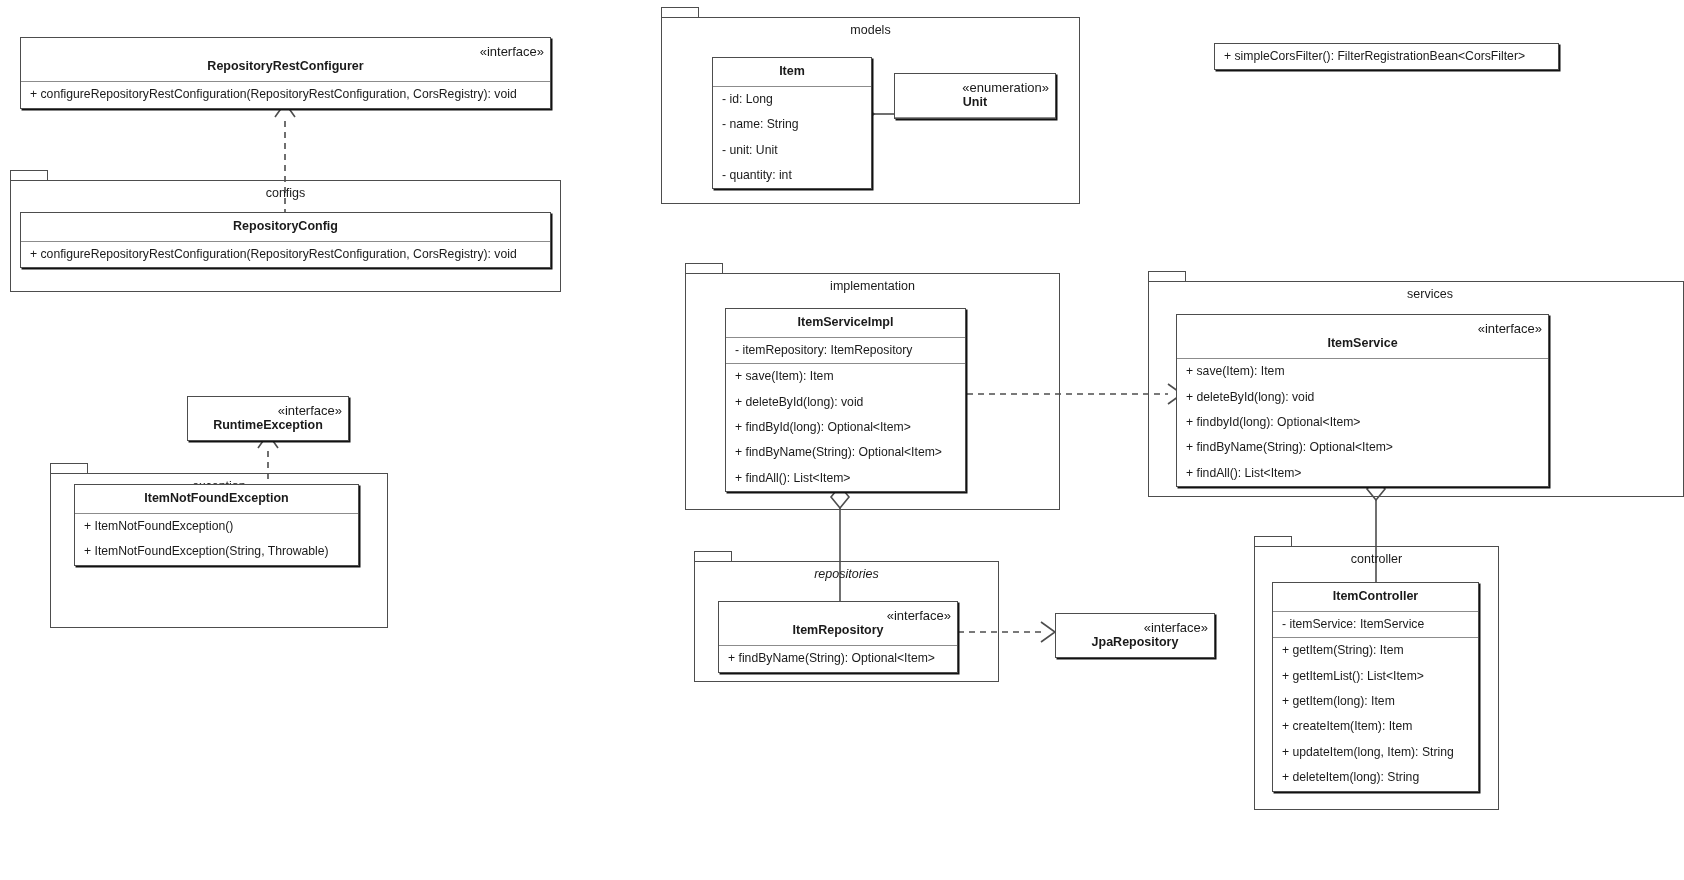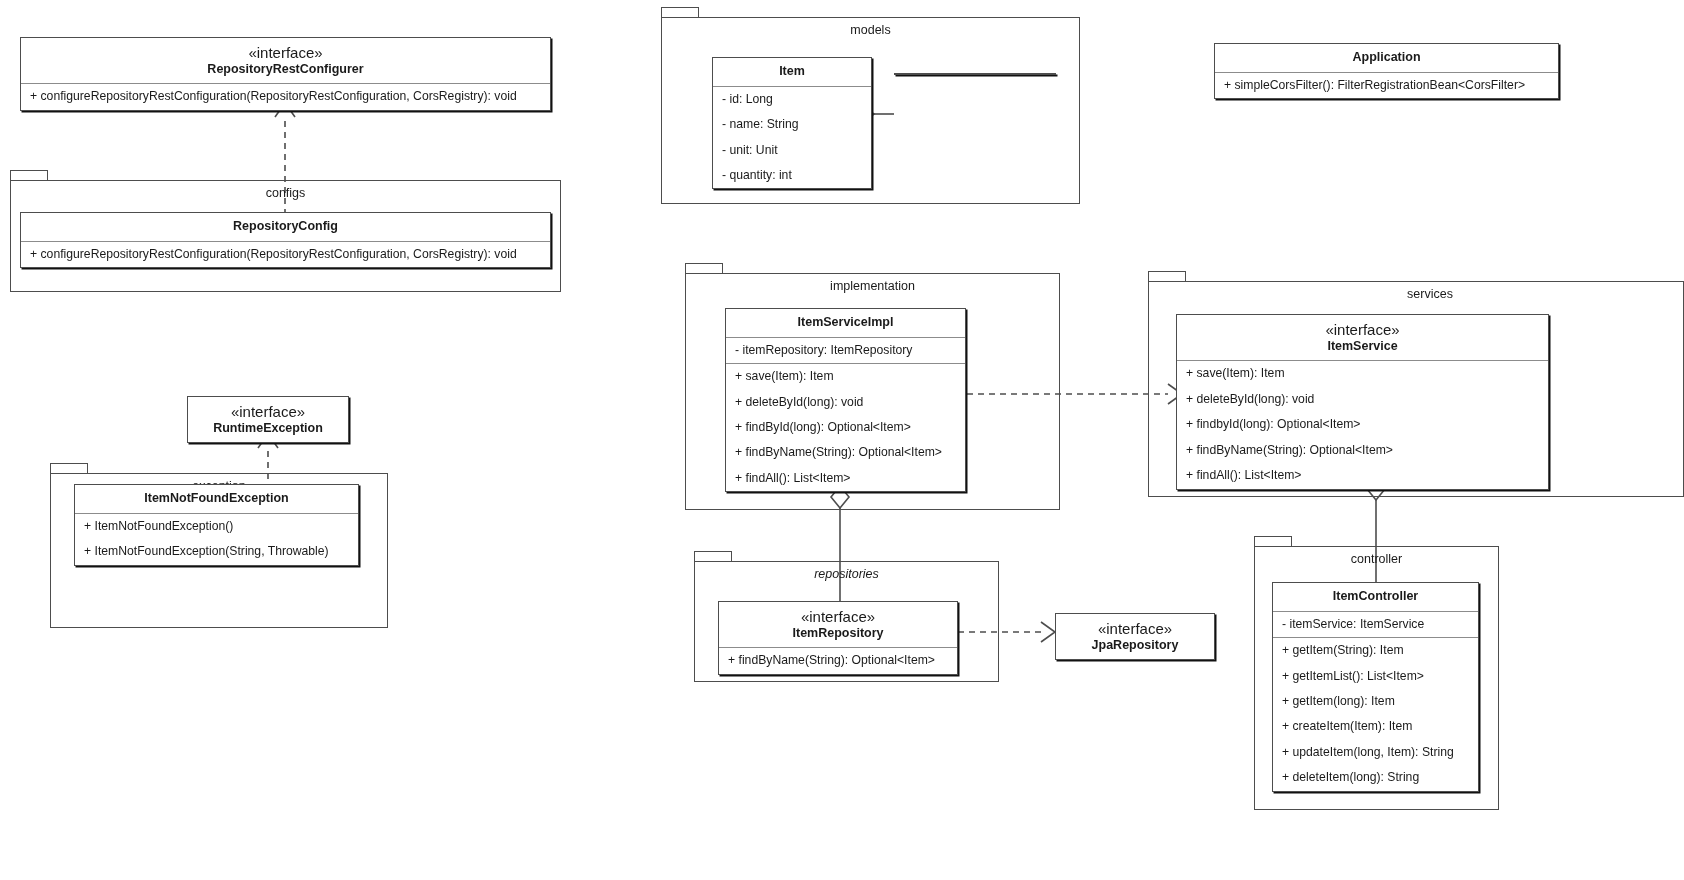--- a/index.html
+++ b/index.html
@@ -30,22 +30,23 @@
     text-align: center;
     font-size: 12.5px;
     font-weight: bold;
     line-height: 1.18;
     padding: 6px 6px 7px 6px;
     border-bottom: 1px solid #8c8c8c;
     box-sizing: border-box;
   }
   .uml-class .hdr .stereo {
     display: block;
-    font-size: 15px;
+    font-size: 13px;
     font-weight: normal;
+    text-align: right;
   }
   .uml-class .compartment {
     border-bottom: 1px solid #8c8c8c;
     box-sizing: border-box;
   }
   .uml-class .compartment:last-child {
     border-bottom: none;
   }
   .uml-class .member {
     font-size: 12.2px;
@@ -207,26 +208,27 @@
     </div>
     <div class="compartment">
       <div class="member">- id: Long</div>
       <div class="member">- name: String</div>
       <div class="member">- unit: Unit</div>
       <div class="member">- quantity: int</div>
     </div>
   </div>
 
   <div class="uml-class" style="left:894px; top:73px; width:162px;">
+    <div class="hdr">
+      <span class="stereo">«enumeration»</span>
+      <span>Unit</span>
+    </div>
   </div>
 
   <div class="uml-class" style="left:1214px; top:43px; width:345px;">
-    <div class="hdr">
-      <span>Application</span>
-    </div>
     <div class="compartment">
       <div class="member">+ simpleCorsFilter(): FilterRegistrationBean&lt;CorsFilter&gt;</div>
     </div>
   </div>
 
   <div class="uml-package" style="left:685px; top:263px; width:375px; height:247px;">
     <div class="tab"></div>
     <div class="body"></div>
     <div class="pkg-label" style="top:17px;">implementation</div>
   </div>

